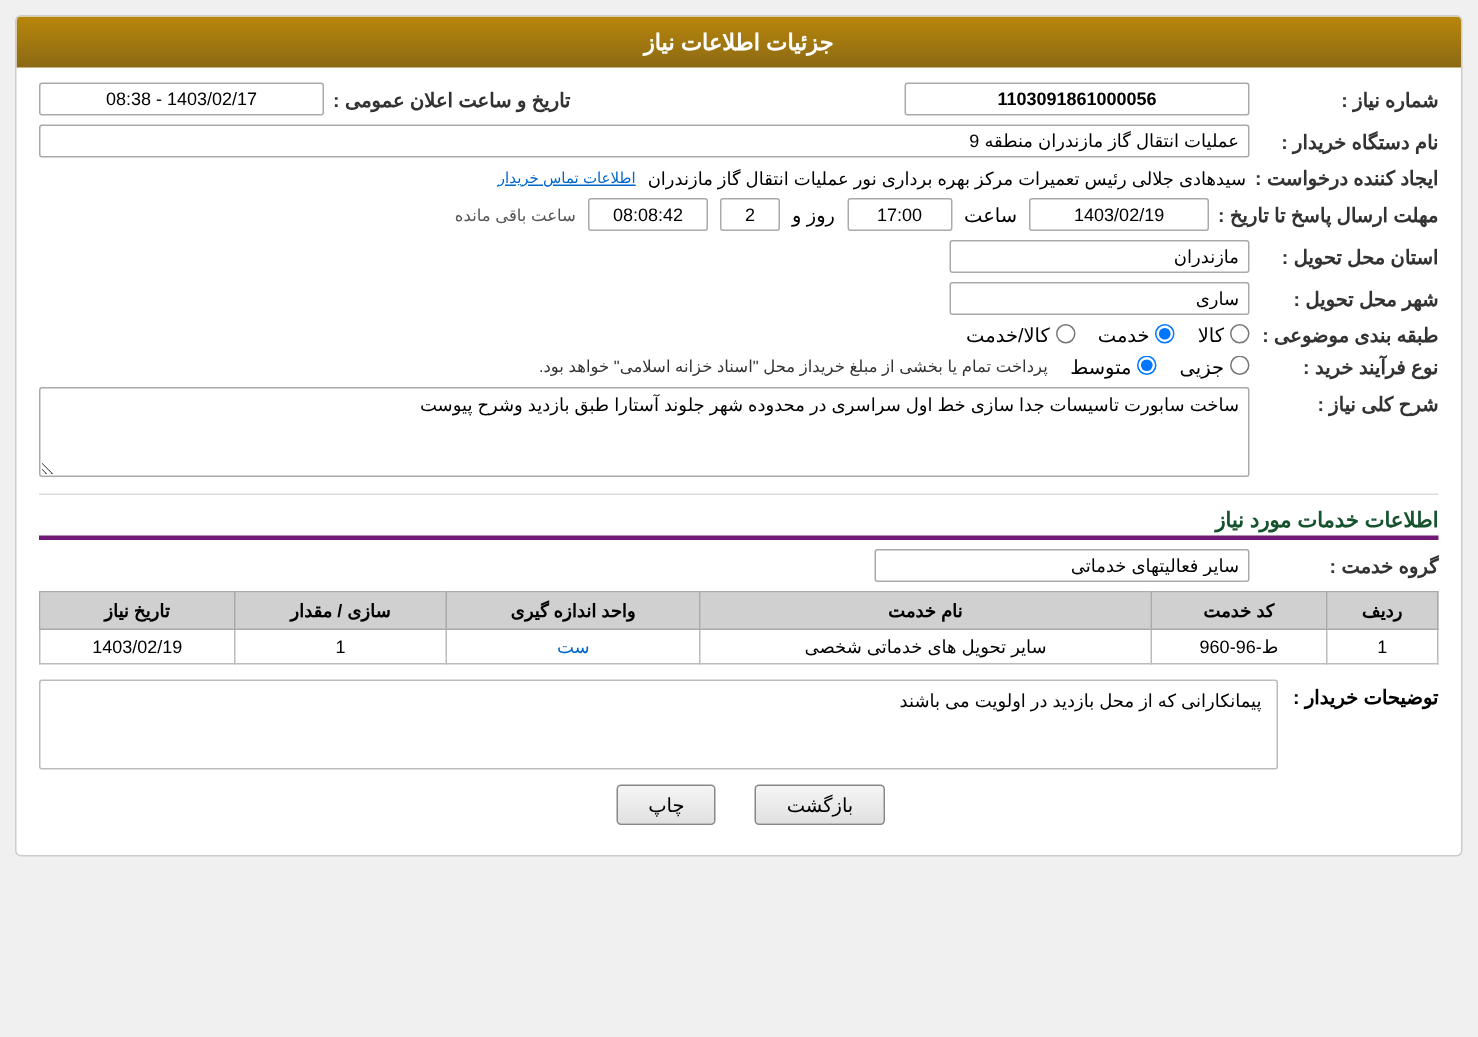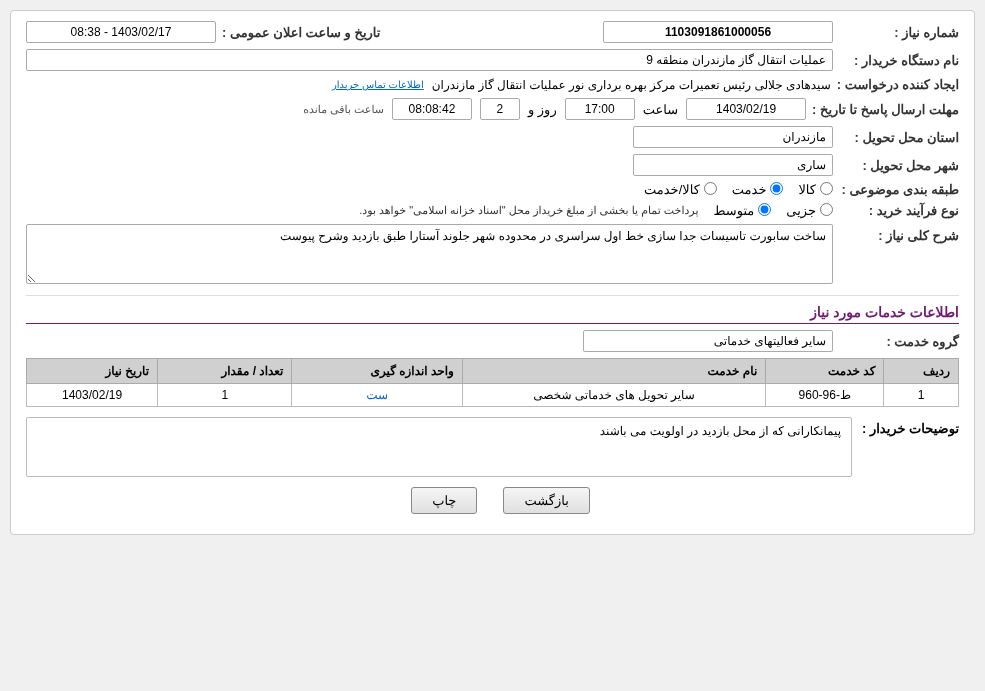--- a/index.html
+++ b/index.html
@@ -63,23 +63,23 @@
       width: 100%;
     }
     .section-divider {
       height: 1px;
       background: #ddd;
       margin: 8px 0;
     }
     .section-title {
       font-size: 14px;
       font-weight: bold;
-      color: #701a75;
+      color: #14532d;
       margin: 8px 0 6px 0;
-      border-bottom: 1px solid #701a75;
+      border-bottom: 3px solid #701a75;
       padding-bottom: 3px;
     }
     .link-style {
       color: #0066cc;
       cursor: pointer;
       text-decoration: underline;
     }
     .radio-group {
       display: flex;
       gap: 15px;
@@ -98,21 +98,21 @@
     .data-table {
       width: 100%;
       border-collapse: collapse;
       margin-top: 6px;
       font-size: 12px;
     }
     .data-table th {
       background: #d0d0d0;
       border: 1px solid #aaa;
       padding: 5px 8px;
-      text-align: right;
+      text-align: center;
       font-weight: bold;
     }
     .data-table td {
       border: 1px solid #bbb;
       padding: 4px 8px;
       text-align: center;
     }
     .data-table tr:nth-child(even) td {
       background: #f9f9f9;
     }
@@ -178,20 +178,23 @@
     .time-remain-label {
       color: #555;
       font-size: 11px;
     }
   </style>
 </head>
 <body>
 
 <div class="page-wrapper">
   <div class="main-card">
+    <div class="card-header">
+      <span>جزئیات اطلاعات نیاز</span>
+    </div>
     <div class="card-body">
 
       <div class="form-row">
         <span class="form-label">شماره نیاز :</span>
         <div style="flex:1;">
           <input class="input-box" type="text" readonly="" style="width: 230px; text-align: center; font-weight: bold;" value="1103091861000056">
         </div>
         <span class="form-label" style="min-width:auto;">تاریخ و ساعت اعلان عمومی :</span>
         <div>
           <input class="input-box" type="text" readonly="" style="width: 190px; text-align: center;" value="1403/02/17 - 08:38">
@@ -293,21 +296,21 @@
         </div>
       </div>
 
       <table class="data-table">
         <thead>
           <tr>
             <th>ردیف</th>
             <th>کد خدمت</th>
             <th>نام خدمت</th>
             <th>واحد اندازه گیری</th>
-            <th>تعداد / مقدار</th>
+            <th>سازی / مقدار</th>
             <th>تاریخ نیاز</th>
           </tr>
         </thead>
         <tbody>
           <tr>
             <td>1</td>
             <td>ط-96-960</td>
             <td>سایر تحویل های خدماتی شخصی</td>
             <td style="color:#0066cc;">ست</td>
             <td>1</td>

